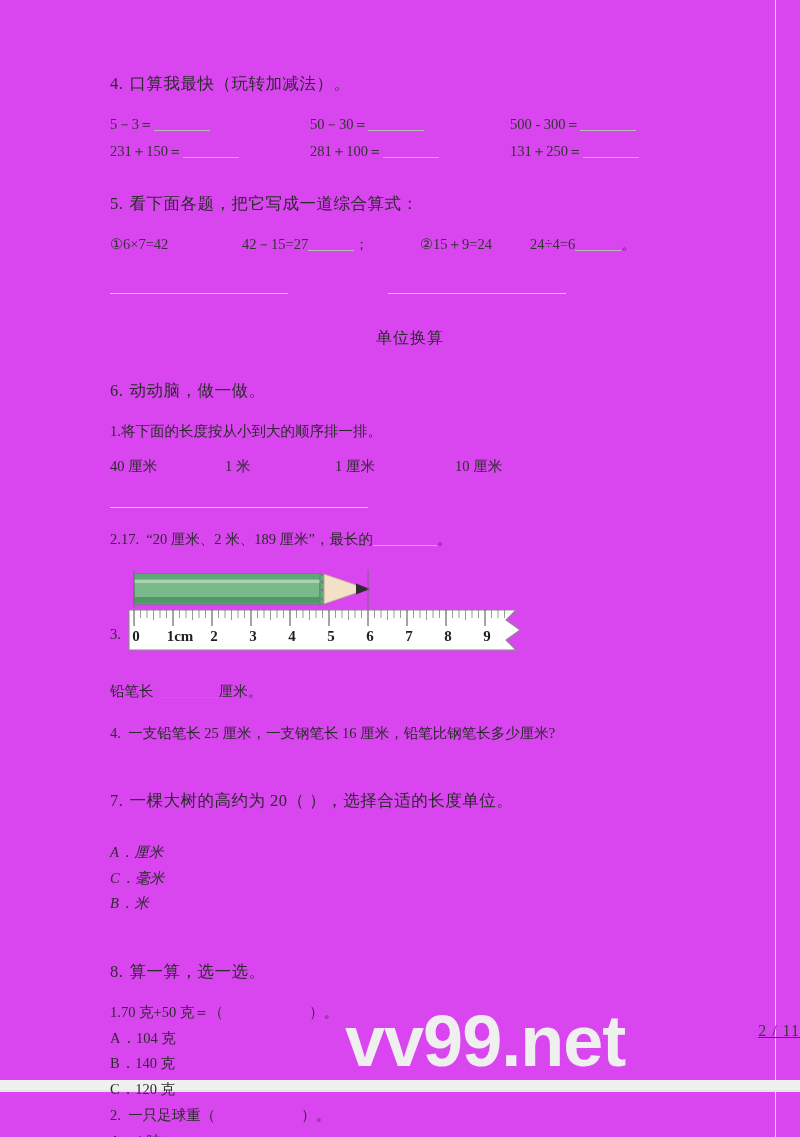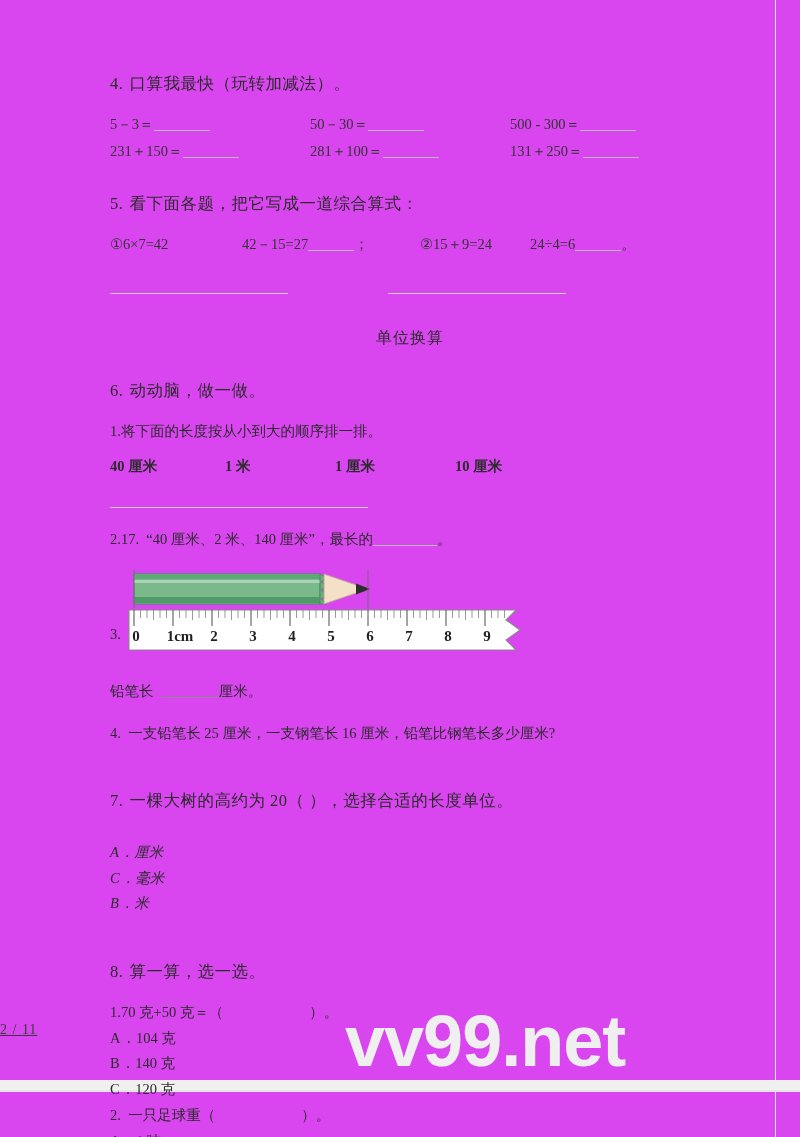--- a/index.html
+++ b/index.html
@@ -116,21 +116,20 @@
     letter-spacing: 1px;
     margin: 34px 0 30px 0;
     color: #2b2b2b;
   }
 
   .len-row {
     display: flex;
     font-size: 14.5px;
     color: #2b2b2b;
     margin-top: 12px;
-    font-weight: bold;
   }
   .len-row span { display: inline-block; }
   .len-row .c1 { width: 115px; }
   .len-row .c2 { width: 110px; }
   .len-row .c3 { width: 120px; }
 
   .single-line {
     width: 258px;
     border-bottom: 1px solid #cfcfcf;
     height: 1px;
@@ -189,22 +188,22 @@
 
   .spacer-lg { height: 44px; }
   .spacer-md { height: 28px; }
 
   
   .footer {
     position: absolute;
     left: 0;
     right: 0;
     top: 1022px;
-    text-align: left;
-    font-size: 14px;
+    text-align: right;
+    font-size: 16px;
     color: #3a3a3a;
     letter-spacing: 1px;
     text-decoration: underline;
   }
   .watermark {
     position: absolute;
     left: 345px;
     top: 1000px;
     font-family: "Liberation Sans", "DejaVu Sans", sans-serif;
     font-size: 72px;
@@ -274,21 +273,21 @@
     <div class="len-row">
       <span class="c1">40 厘米</span>
       <span class="c2">1 米</span>
       <span class="c3">1 厘米</span>
       <span>10 厘米</span>
     </div>
 
     <div class="single-line"></div>
 
     <div class="mini-q" style="margin-top:18px">
-      <span>2.17.</span>&nbsp;&nbsp;<span>“40 厘米、2 米、140 厘米”，最长的</span><span class="blank-m"></span><span>。</span>
+      <span>2.17.</span>&nbsp;&nbsp;<span>“20 厘米、2 米、189 厘米”，最长的</span><span class="blank-m"></span><span>。</span>
     </div>
 
     <div class="figure-wrap">
       <div class="fig-label">3.</div>
       <svg class="fig-svg" width="420" height="88" viewBox="0 0 420 88">
 
         <g>
           <rect x="6" y="6" width="186" height="30" fill="#79b98a" stroke="#3f8f5c" stroke-width="1"></rect>
           <rect x="6" y="6" width="186" height="5" fill="#5da876"></rect>
           <rect x="6" y="12" width="186" height="3" fill="#a9d3b4"></rect>

